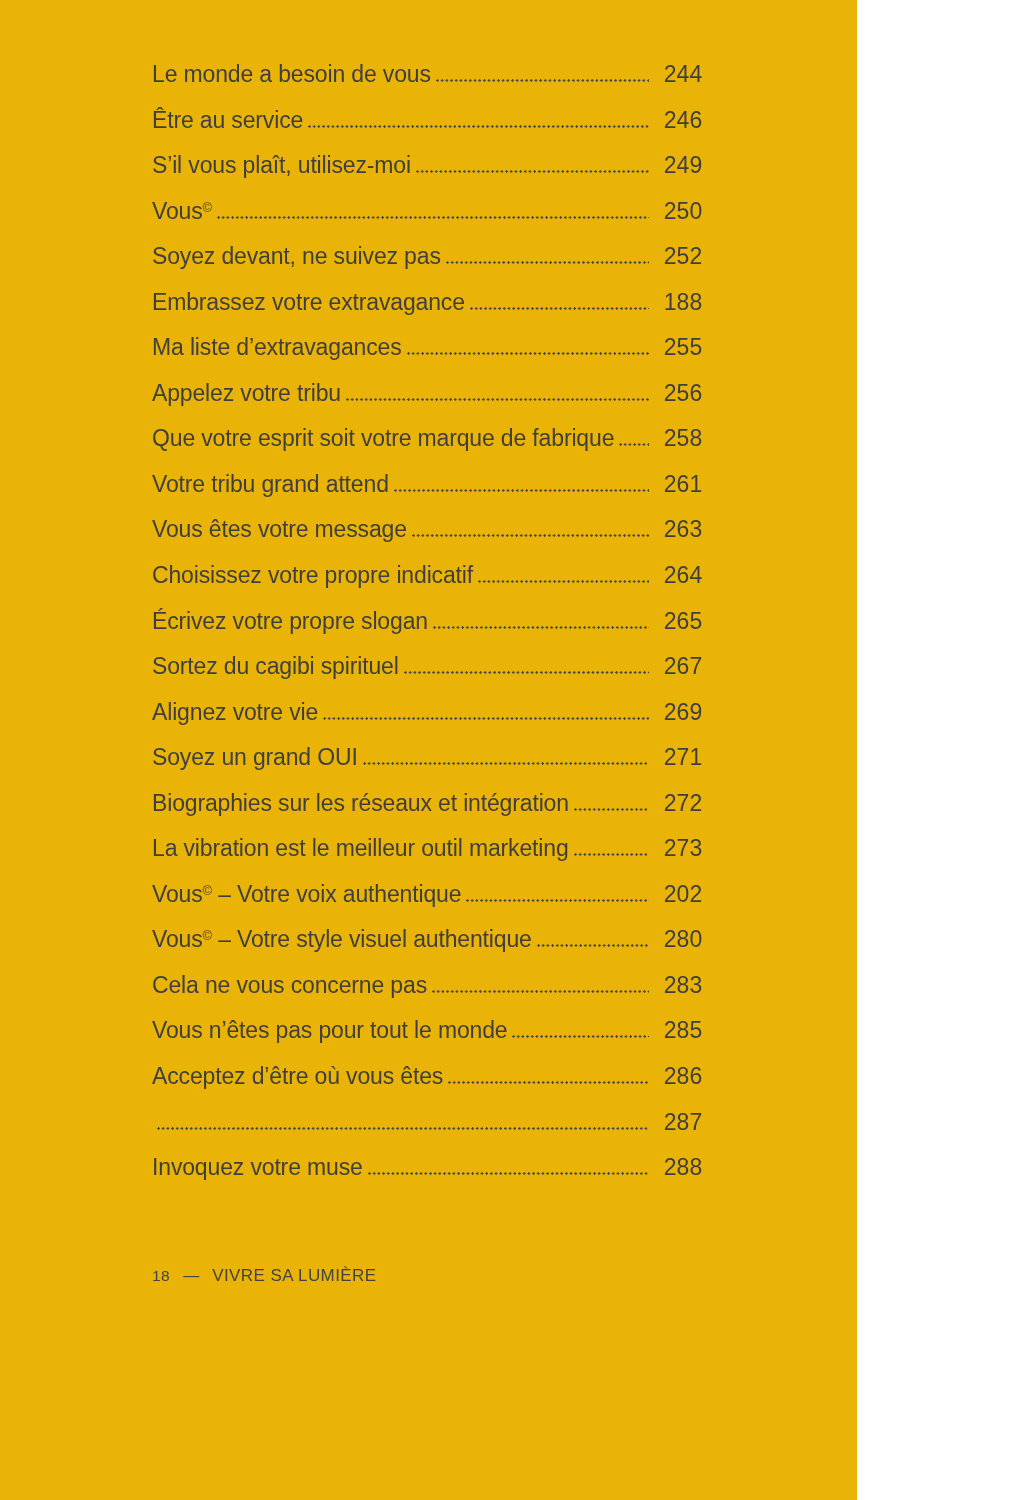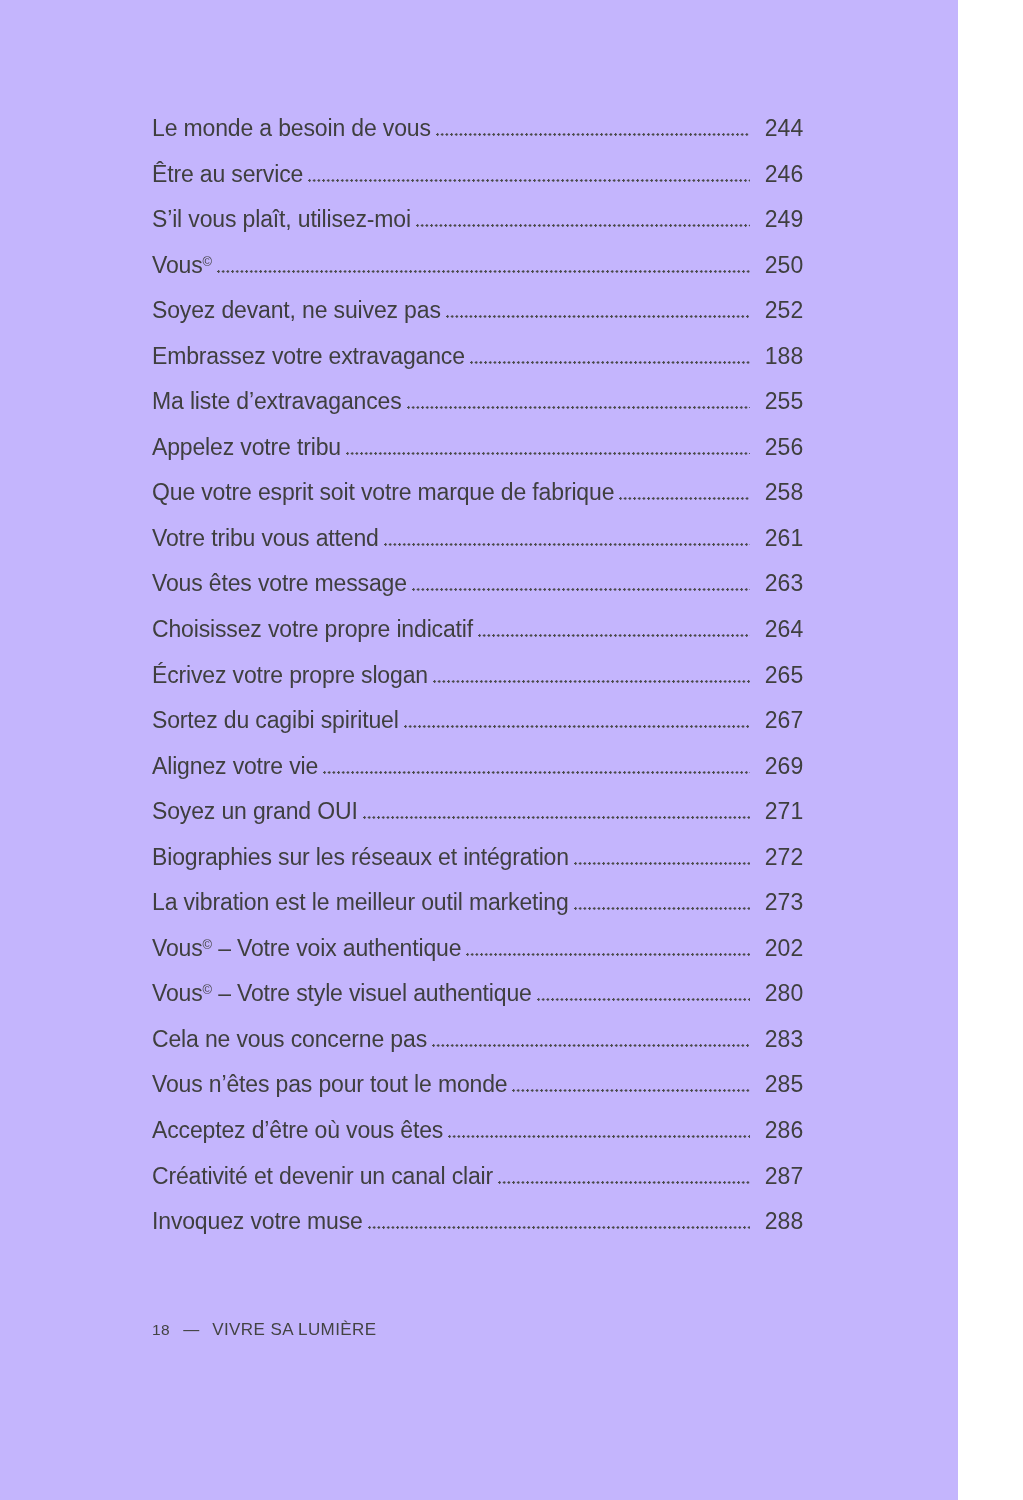--- a/index.html
+++ b/index.html
@@ -3,26 +3,26 @@
 <meta charset="utf-8">
 <style>
   html, body {
     margin: 0;
     padding: 0;
     background: #ffffff;
   }
   .page {
     position: relative;
     box-sizing: border-box;
-    width: 958px;
+    width: 857px;
     height: 1500px;
-    background: #c4b5fd;
+    background: #eab308;
     font-family: "Liberation Sans", sans-serif;
     color: #3f3f3f;
-    padding: 115px 140px 0 152px;
+    padding: 61px 140px 0 152px;
     overflow: hidden;
   }
   .toc { width: 100%; }
   .row {
     display: flex;
     align-items: baseline;
     height: 45.56px;
     font-size: 23px;
     letter-spacing: -0.15px;
   }
@@ -113,21 +113,21 @@
         <span class="num">256</span>
       </div>
 
     <div class="row">
         <span class="title"><span>Que votre esprit soit votre marque de fabrique</span><sup class="sup"></sup><span></span></span>
         <span class="leader"></span>
         <span class="num">258</span>
       </div>
 
     <div class="row">
-        <span class="title"><span>Votre tribu vous attend</span><sup class="sup"></sup><span></span></span>
+        <span class="title"><span>Votre tribu grand attend</span><sup class="sup"></sup><span></span></span>
         <span class="leader"></span>
         <span class="num">261</span>
       </div>
 
     <div class="row">
         <span class="title"><span>Vous êtes votre message</span><sup class="sup"></sup><span></span></span>
         <span class="leader"></span>
         <span class="num">263</span>
       </div>
 
@@ -197,21 +197,20 @@
         <span class="num">285</span>
       </div>
 
     <div class="row">
         <span class="title"><span>Acceptez d’être où vous êtes</span><sup class="sup"></sup><span></span></span>
         <span class="leader"></span>
         <span class="num">286</span>
       </div>
 
     <div class="row">
-        <span class="title"><span>Créativité et devenir un canal clair</span><sup class="sup"></sup><span></span></span>
         <span class="leader"></span>
         <span class="num">287</span>
       </div>
 
     <div class="row">
         <span class="title"><span>Invoquez votre muse</span><sup class="sup"></sup><span></span></span>
         <span class="leader"></span>
         <span class="num">288</span>
       </div>
 

